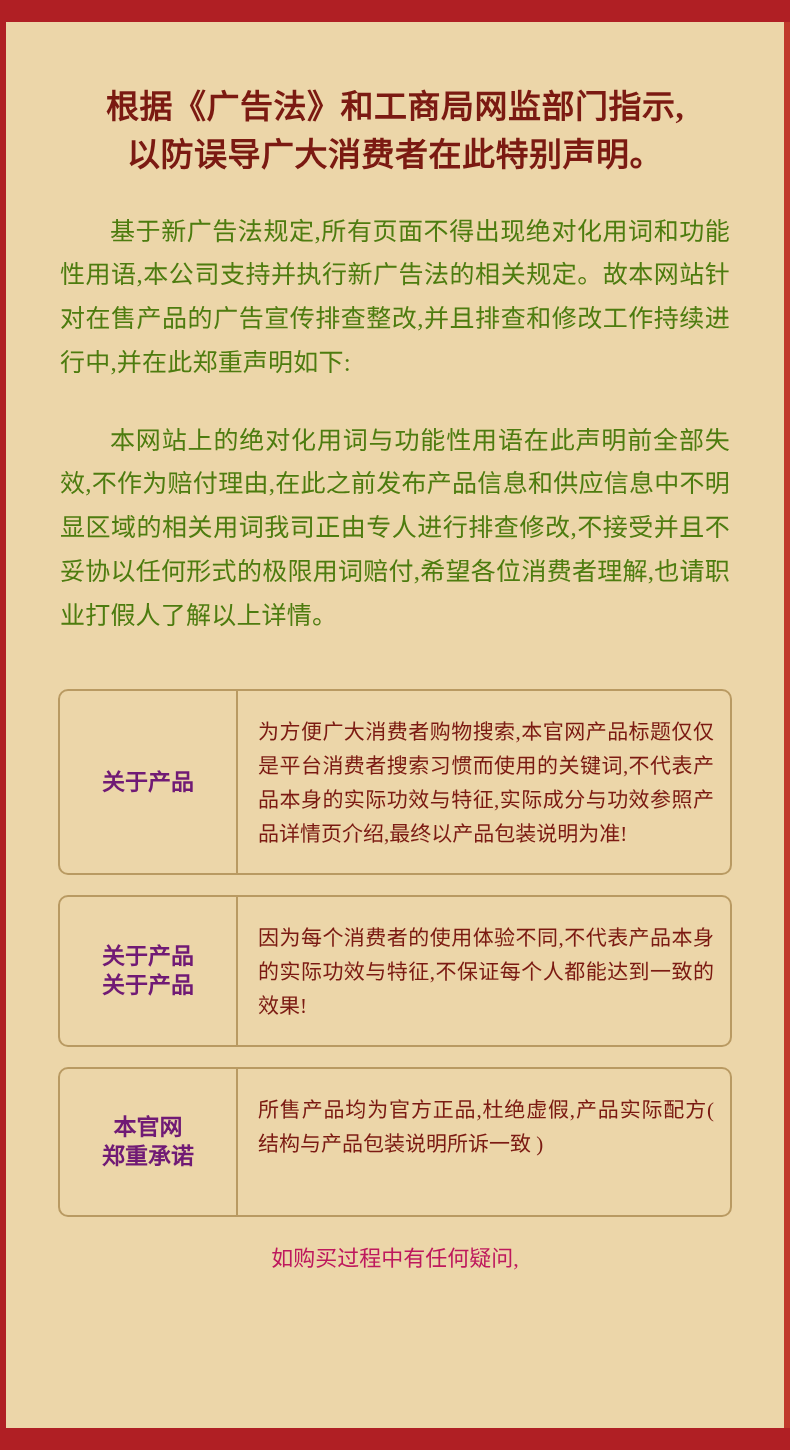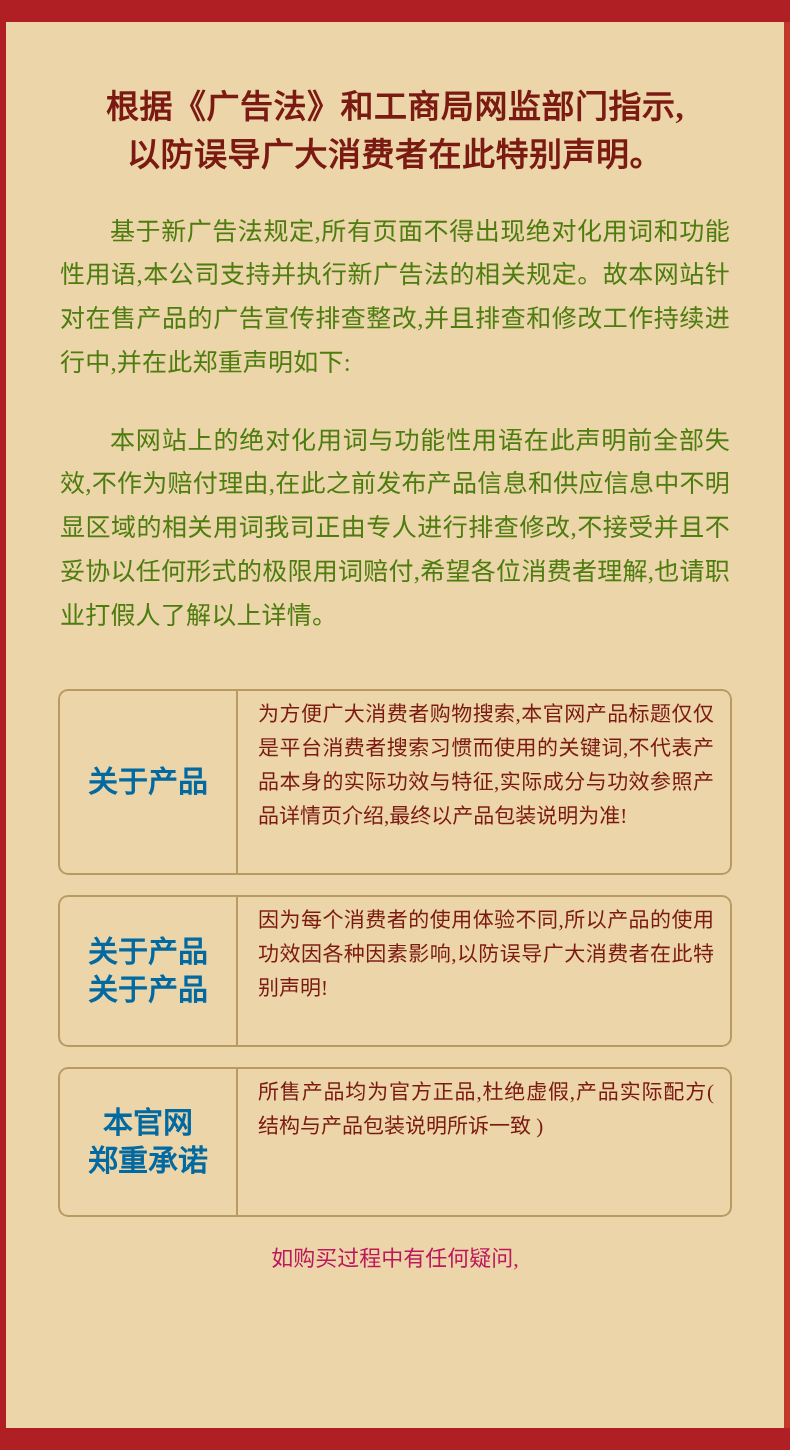--- a/index.html
+++ b/index.html
@@ -93,35 +93,35 @@
     margin-bottom: 20px;
     background: transparent;
     box-sizing: border-box;
   }
   .card-title {
     flex: 0 0 178px;
     display: flex;
     flex-direction: column;
     align-items: center;
     justify-content: center;
-    color: #0369a1;
+    color: #701a75;
     font-weight: bold;
-    font-size: 30px;
+    font-size: 23px;
     line-height: 1.28;
     padding: 14px 6px;
     border-right: 2px solid #b99a62;
     box-sizing: border-box;
     text-align: center;
   }
   .card-body {
     flex: 1 1 auto;
     color: #7b1a12;
     font-size: 21px;
     line-height: 1.62;
-    padding: 6px 16px 16px 20px;
+    padding: 24px 16px 16px 20px;
     text-align: justify;
     text-justify: inter-ideograph;
     box-sizing: border-box;
   }
   .card.c1 { min-height: 186px; }
   .card.c2 { min-height: 152px; }
   .card.c3 { min-height: 150px; }
 
   .footer-note {
     margin-top: 24px;
@@ -159,21 +159,21 @@
           <span>关于产品</span>
         </div>
         <div class="card-body">为方便广大消费者购物搜索,本官网产品标题仅仅是平台消费者搜索习惯而使用的关键词,不代表产品本身的实际功效与特征,实际成分与功效参照产品详情页介绍,最终以产品包装说明为准!</div>
       </div>
 
       <div class="card c2">
         <div class="card-title">
           <span>关于产品</span>
           <span>关于产品</span>
         </div>
-        <div class="card-body">因为每个消费者的使用体验不同,所以产品的使用功效因各种因素影响,以防误导广大消费者在此特别声明!</div>
+        <div class="card-body">因为每个消费者的使用体验不同,不代表产品本身的实际功效与特征,不保证每个人都能达到一致的效果!</div>
       </div>
 
       <div class="card c3">
         <div class="card-title">
           <span>本官网</span>
           <span>郑重承诺</span>
         </div>
         <div class="card-body">所售产品均为官方正品,杜绝虚假,产品实际配方( 结构与产品包装说明所诉一致 )</div>
       </div>
 

